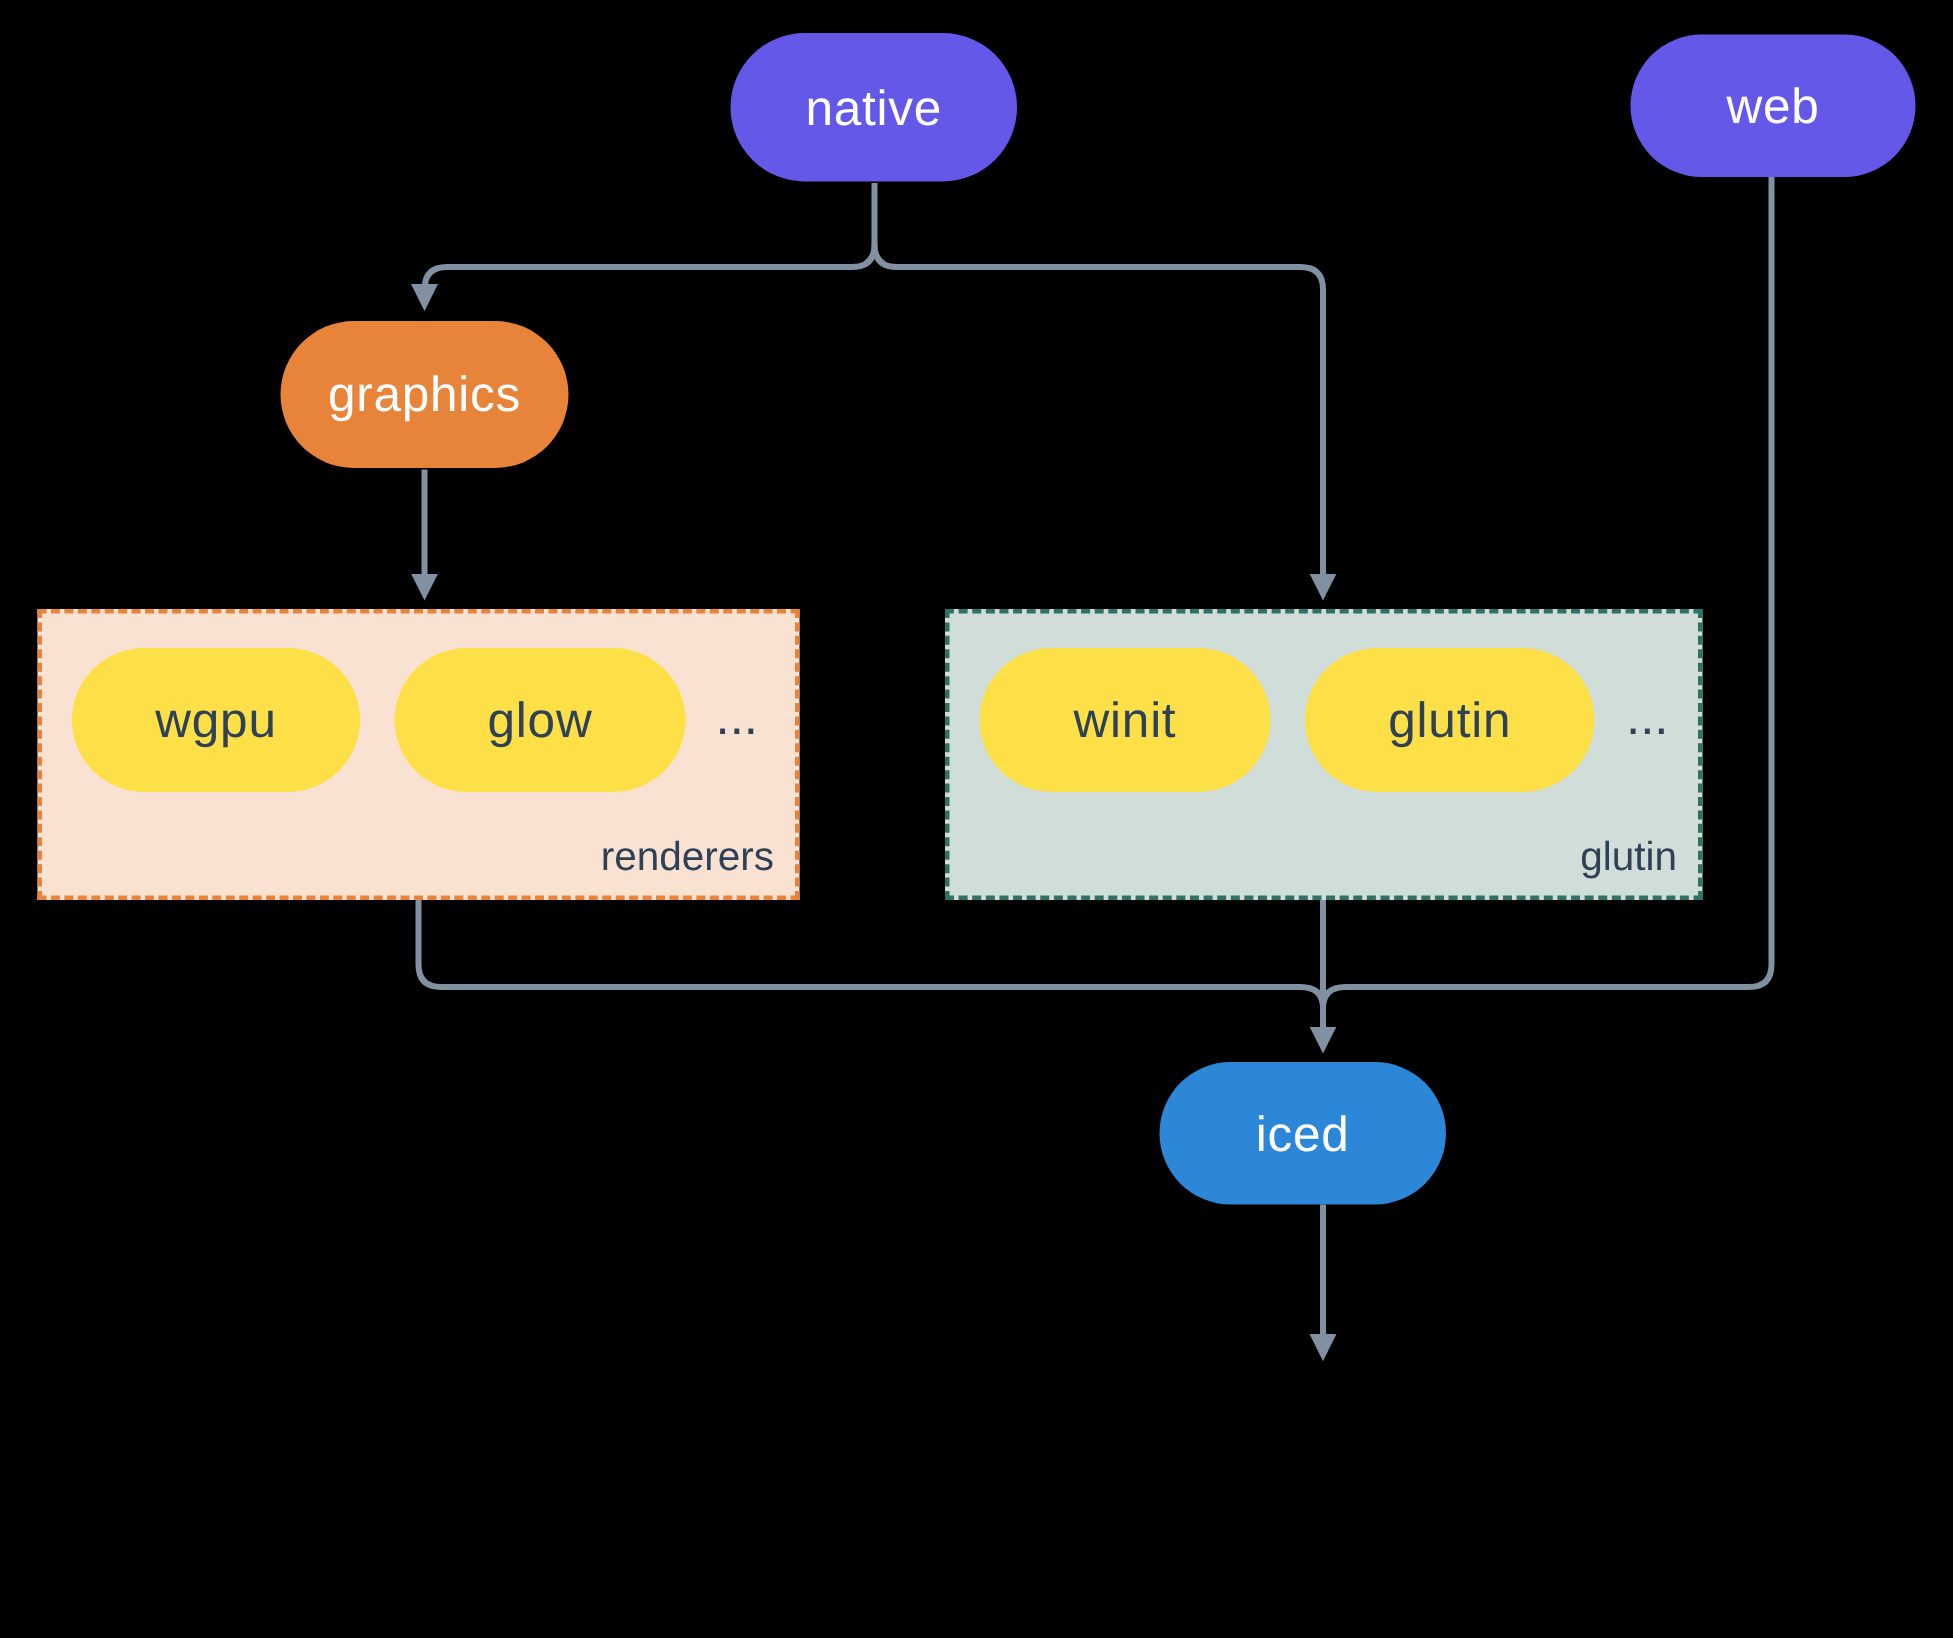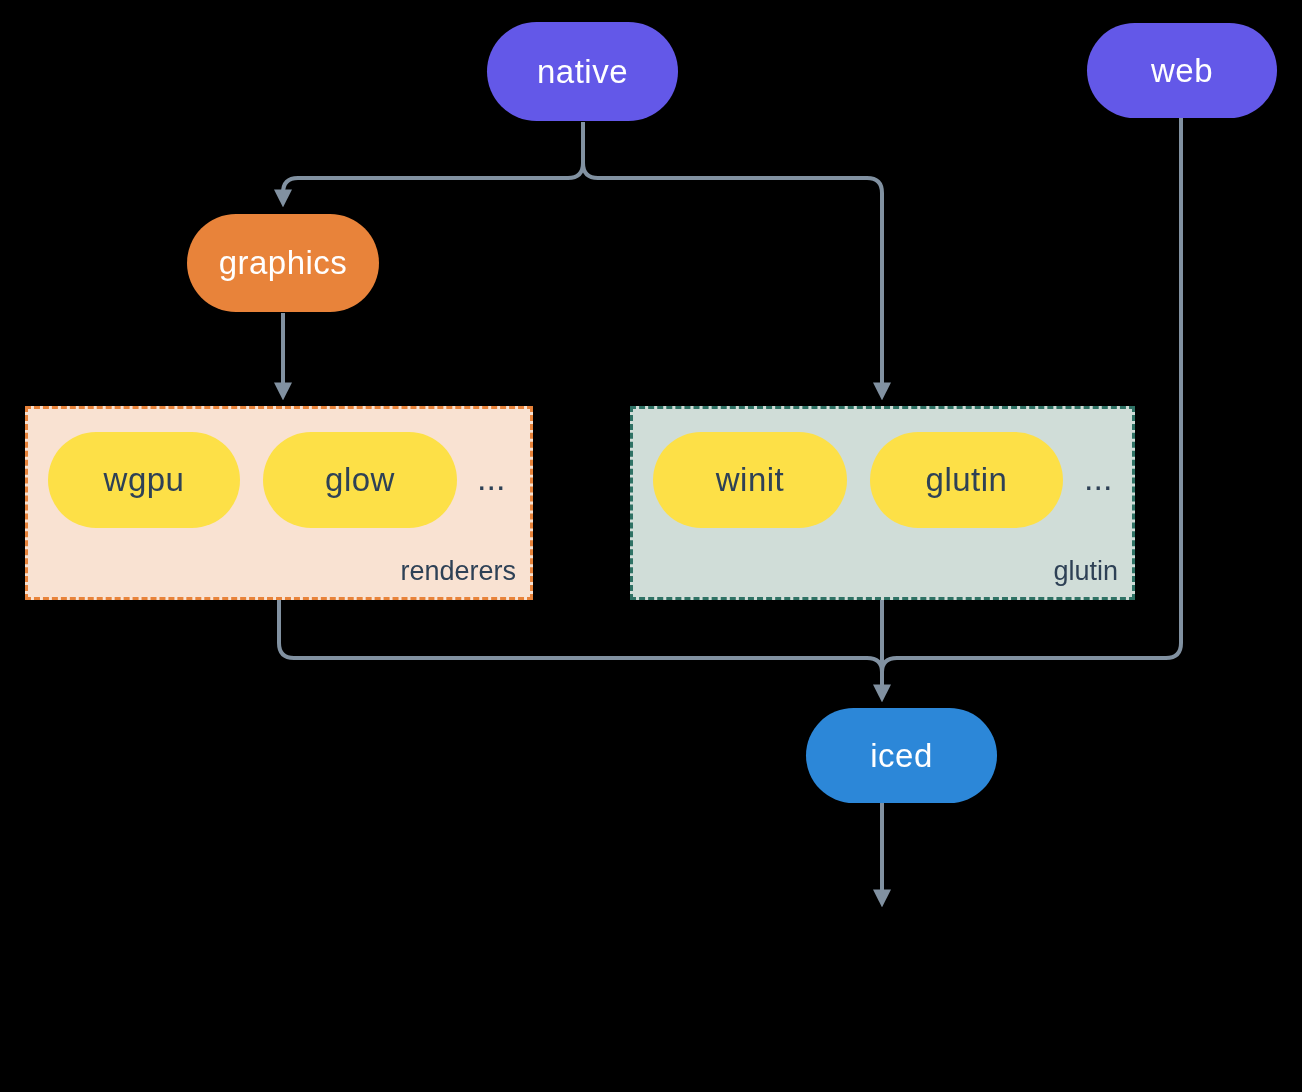--- a/index.html
+++ b/index.html
@@ -78,21 +78,21 @@
     justify-content: center;
     font-size: 34px;
     line-height: 48px;
     color: #2E4156;
     text-align: center;
   }
   
   #node-native   { left: 487px; top:  22px; width: 191px; height:  99px; }
   #node-web      { left: 1087px; top:  23px; width: 190px; height:  95px; }
   #node-graphics { left: 187px; top: 214px; width: 192px; height:  98px; }
-  #node-iced     { left: 806px; top: 708px; width: 191px; height:  95px; }
+  #node-iced     { left: 773px; top: 708px; width: 191px; height:  95px; }
   #box-renderers { left:  25px; top: 406px; width: 508px; height: 194px; }
   #box-shells    { left: 630px; top: 406px; width: 505px; height: 194px; }
   #pill-wgpu   { left:  48px; top: 432px; width: 192px; height: 96px; }
   #pill-glow   { left: 263px; top: 432px; width: 194px; height: 96px; }
   #pill-winit  { left: 653px; top: 432px; width: 194px; height: 96px; }
   #pill-glutin { left: 870px; top: 432px; width: 193px; height: 96px; }
   #ellipsis-renderers { left: 477px; top: 459px; }
   #ellipsis-shells    { left: 1084px; top: 459px; }
   #node-app { left: 720px; top: 912px; width: 323px; height: 153px; }
 </style>

